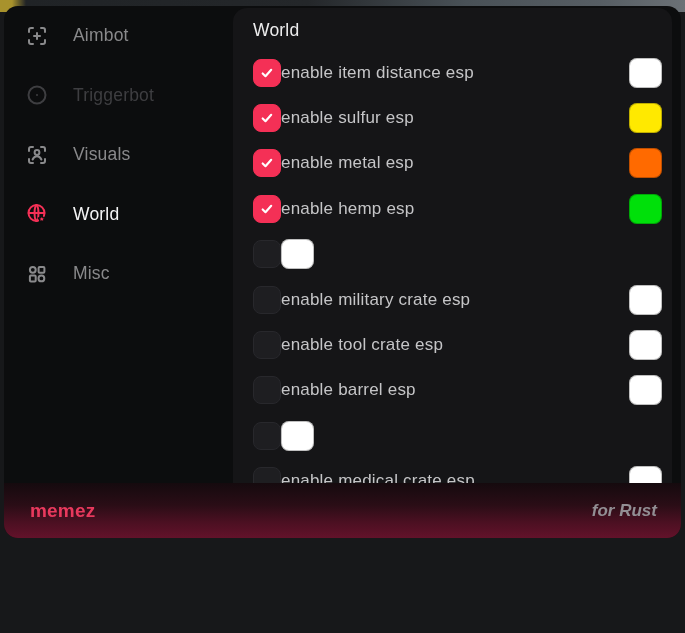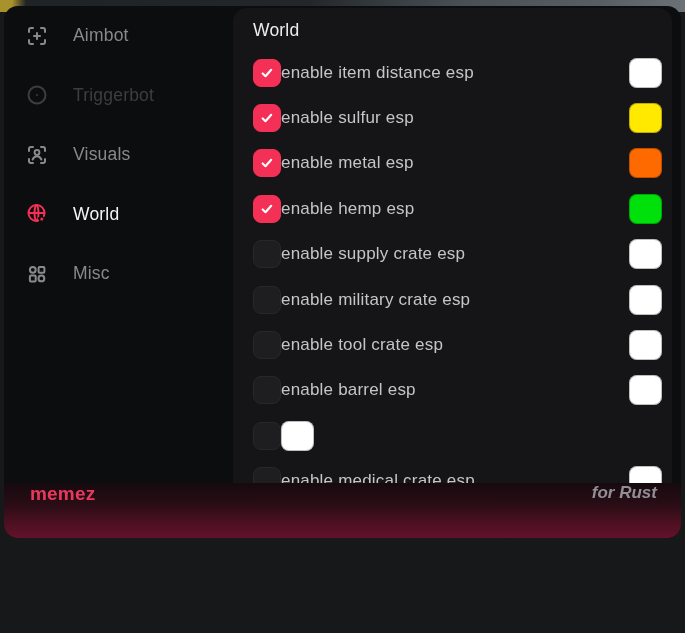--- a/index.html
+++ b/index.html
@@ -58,21 +58,21 @@
   .swatch {
     width:33px; height:30px; border-radius:8px; flex:0 0 auto;
     box-shadow:inset 0 0 0 1px rgba(0,0,0,.25);
     cursor:pointer;
   }
 
   
   .footer {
     position:absolute; left:0; bottom:0; width:100%; height:55px;
     background:linear-gradient(180deg,#150a0e 0%,#2a0d16 40%,#4c1022 72%,#63122a 100%);
-    display:flex; align-items:flex-start; justify-content:space-between;
+    display:flex; align-items:center; justify-content:space-between;
     padding:0 24px 0 26px;
   }
   .brand { font-size:19px; font-weight:bold; color:#e8395d; letter-spacing:.2px; }
   .tagline { font-size:17px; font-style:italic; font-weight:bold; color:#928f94;margin-left:16px; }
 
   .hidden-defs { position:absolute; width:0; height:0; overflow:hidden; }
 </style>
 </head>
 <body>
 
@@ -213,21 +213,20 @@
             </svg>
     </span>
     <span class="row-label">enable hemp esp</span>
     <span class="swatch" style="background: rgb(0, 224, 10);"></span>
   </div>
 
   <div class="row">
     <span class="checkbox">
       
     </span>
-    <span class="row-label">enable supply crate esp</span>
     <span class="swatch" style="background: rgb(255, 255, 255);"></span>
   </div>
 
   <div class="row">
     <span class="checkbox">
       
     </span>
     <span class="row-label">enable military crate esp</span>
     <span class="swatch" style="background: rgb(255, 255, 255);"></span>
   </div>

